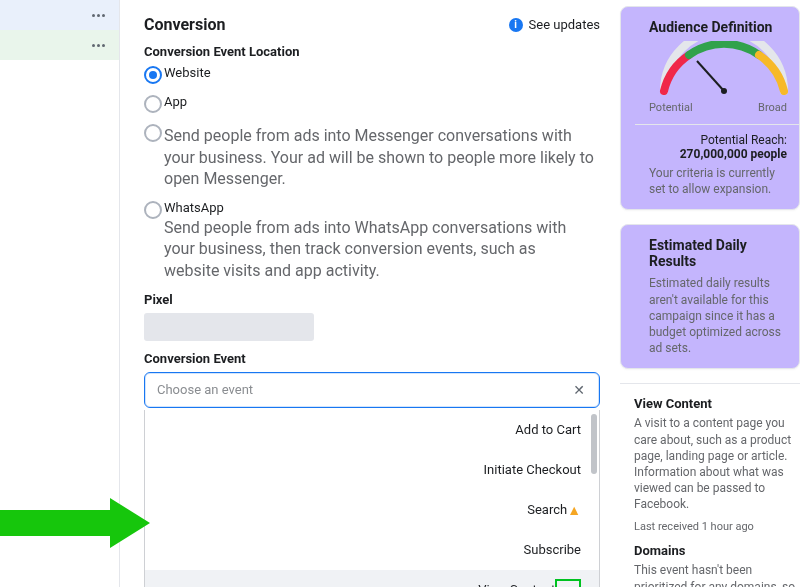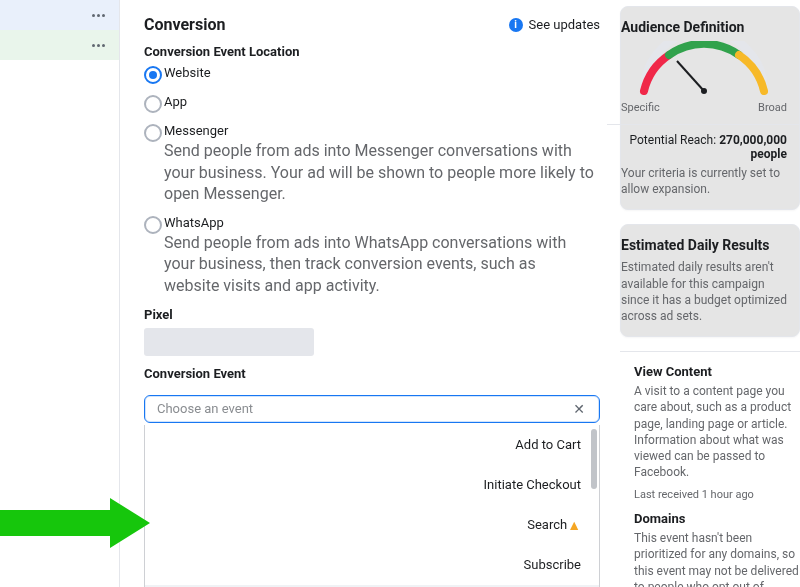--- a/index.html
+++ b/index.html
@@ -38,34 +38,34 @@
   .radio-row{display:flex;gap:2px;align-items:flex-start;margin:6px 0 10px 0;}
   .radio{width:18px;height:18px;border:2px solid var(--radio);border-radius:50%;flex:none;position:relative;margin-top:1px;background:#fff;}
   .radio.checked{border-color:var(--blue);}
   .radio.checked::after{content:"";position:absolute;inset:3px;border-radius:50%;background:var(--blue);}
   .radio-body .title{font-size:13px;color:var(--text);}
   .radio-body .desc{font-size:16px;color:var(--muted);line-height:1.35;margin-top:2px;max-width:430px;}
 
   .pixel-box{width:170px;height:28px;background:#e4e6eb;border-radius:3px;margin:4px 0 6px;}
 
   
-  .select{border:1px solid var(--blue);border-radius:6px;height:28px;display:flex;align-items:center;justify-content:space-between;padding:12px 12px;margin-top:14px;box-shadow:0 0 0 1px rgba(24,119,242,.2) inset;}
+  .select{border:1px solid var(--blue);border-radius:6px;height:36px;display:flex;align-items:center;justify-content:space-between;padding:12px 12px;margin-top:6px;box-shadow:0 0 0 1px rgba(24,119,242,.2) inset;}
   .select .placeholder{color:#8a8d91;}
   .select .x{width:16px;height:16px;color:#606770;display:flex;align-items:center;justify-content:center;font-size:14px;cursor:pointer;}
 
   .dropdown{position:relative;margin-top:2px;border:1px solid var(--border);border-top:none;border-radius:0 0 6px 6px;background:#fff;}
   .dropdown .scroll{position:absolute;right:2px;top:4px;width:6px;height:60px;background:#c1c4c9;border-radius:3px;}
   .opt{height:40px;display:flex;align-items:center;padding:0 18px;font-size:13px;justify-content:flex-end;cursor:pointer;}
   .opt.highlight{background:#f0f2f5;}
   .warn{color:var(--warning);font-size:14px;line-height:1;}
   .warn.boxed{border:2px solid var(--green);padding:2px 4px;}
 
   
   .right{width:180px;flex:none;display:flex;flex-direction:column;gap:14px;padding-top:6px;}
-  .card{border:1px solid var(--border-light);border-radius:8px;padding:12px 12px 12px 0;background:#e5e5e5;box-shadow:0 1px 2px rgba(0,0,0,.04);}
+  .card{border:1px solid var(--border-light);border-radius:8px;padding:12px 12px 12px 28px;background:#c4b5fd;box-shadow:0 1px 2px rgba(0,0,0,.04);}
   .card h3{margin:0 0 6px;font-size:14px;font-weight:700;}
   .card p{margin:0;color:var(--muted);font-size:12px;line-height:1.35;}
   .gauge{position:relative;width:150px;height:60px;margin:4px auto 4px;}
   .gauge svg{display:block;}
   .gauge-labels{display:flex;justify-content:space-between;font-size:11px;color:var(--muted);margin-top:-4px;}
   .pot{font-size:12px;margin-top:6px;text-align:right;}
   .pot b{color:var(--text);}
   .divider{border:none;border-top:1px solid var(--border-light);margin:10px -12px 8px -14px;}
 
   .side-panel{border-top:1px solid var(--border-light);padding:12px 0 0 14px;}
@@ -118,21 +118,20 @@
     </div>
     <div class="radio-row">
       <div class="radio"></div>
       <div class="radio-body">
           <div class="title">App</div>
         </div>
     </div>
     <div class="radio-row">
       <div class="radio"></div>
       <div class="radio-body">
-        <div class="title">Messenger</div>
         <div class="desc">Send people from ads into Messenger conversations with your business. Your ad will be shown to people more likely to open Messenger.</div>
       </div>
     </div>
     <div class="radio-row">
       <div class="radio"></div>
       <div class="radio-body">
         <div class="title">WhatsApp</div>
         <div class="desc">Send people from ads into WhatsApp conversations with your business, then track conversion events, such as website visits and app activity.</div>
       </div>
     </div>
@@ -177,21 +176,21 @@
         <svg width="150" height="54" viewBox="0 0 150 54">
           <path d="M15 50 A60 60 0 0 1 135 50" fill="none" stroke="#e4e6eb" stroke-width="8" stroke-linecap="round"></path>
           <path d="M15 50 A60 60 0 0 1 40 14" fill="none" stroke="#f02849" stroke-width="8" stroke-linecap="round"></path>
           <path d="M40 14 A60 60 0 0 1 110 14" fill="none" stroke="#31a24c" stroke-width="8" stroke-linecap="round"></path>
           <path d="M110 14 A60 60 0 0 1 135 50" fill="none" stroke="#f7b928" stroke-width="8" stroke-linecap="round"></path>
           <line x1="75" y1="50" x2="48" y2="20" stroke="#1c1e21" stroke-width="2"></line>
           <circle cx="75" cy="50" r="3" fill="#1c1e21"></circle>
         </svg>
       </div>
       <div class="gauge-labels">
-        <span>Specific</span>
+        <span>Potential</span>
         <span>Broad</span>
       </div>
       <hr class="divider">
       <div class="pot">
         <span>Potential Reach:</span>
         <b>270,000,000 people</b>
       </div>
       <p style="margin-top:4px">Your criteria is currently set to allow expansion.</p>
     </div>
 

